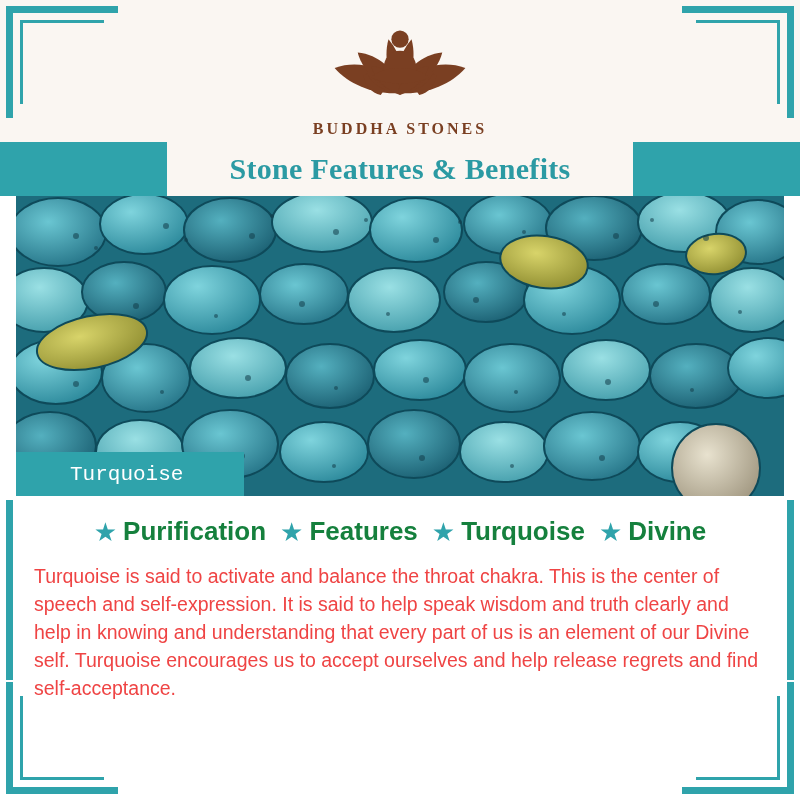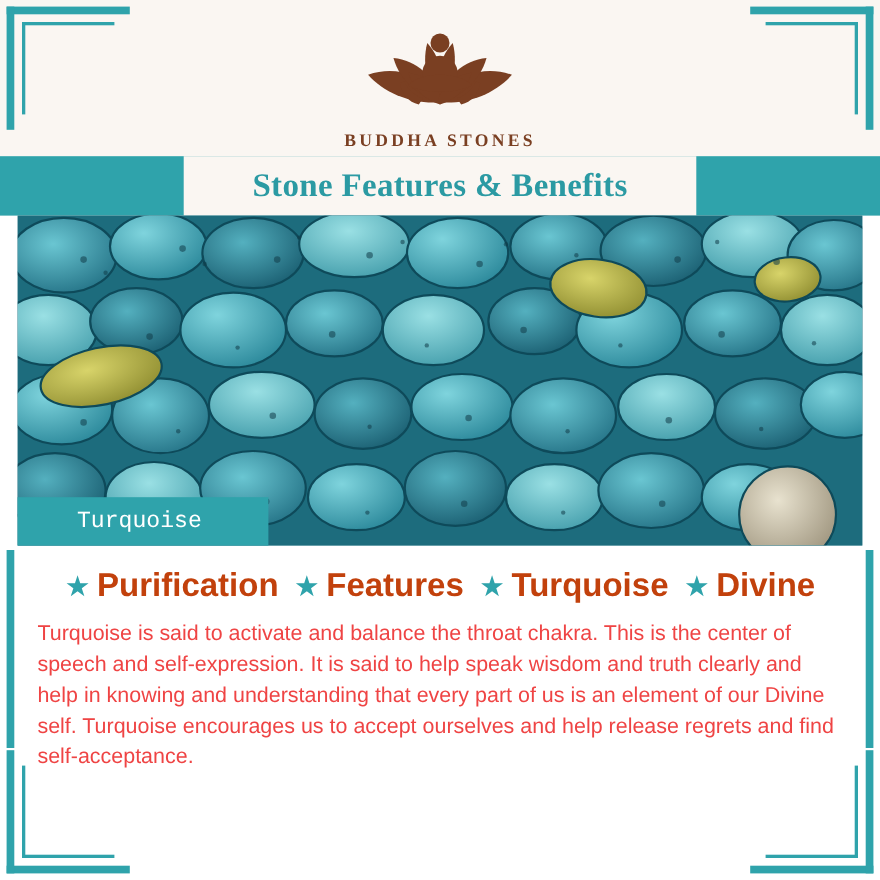--- a/index.html
+++ b/index.html
@@ -163,22 +163,22 @@
     display: flex;
     align-items: center;
     gap: 6px;
   }
   .star {
     color: #2fa3ab;
     font-size: 26px;
     line-height: 1;
   }
   .benefit-label {
-    color: #c2410c;
-    font-size: 30px;
+    color: #15803d;
+    font-size: 26px;
     font-weight: 700;
     font-family: "Liberation Sans", sans-serif;
   }
 
   
   .body-copy {
     position: absolute;
     top: 562px;
     left: 34px;
     width: 736px;

